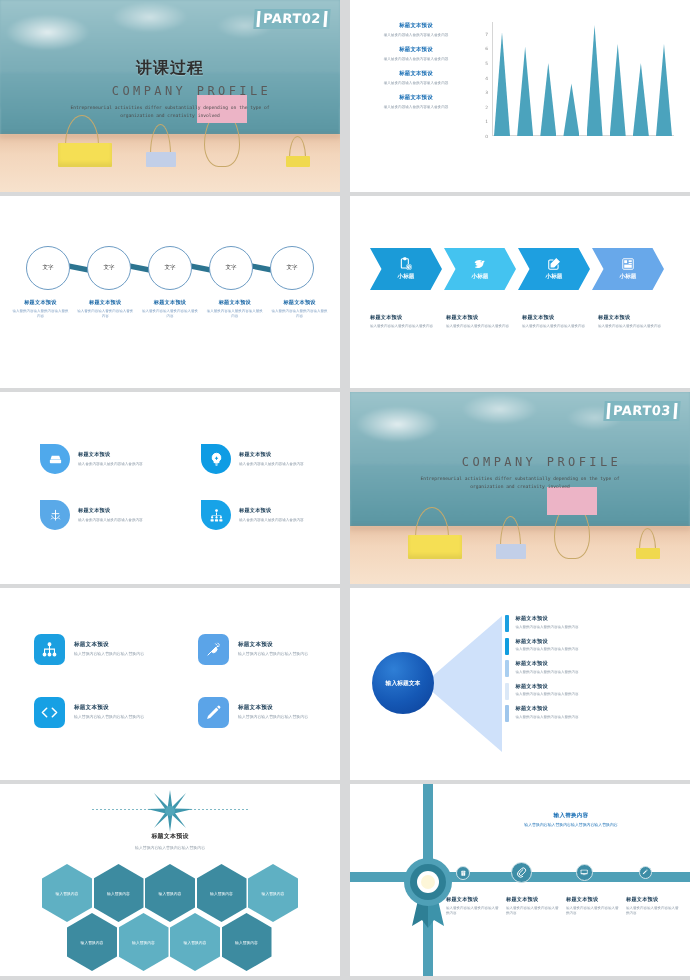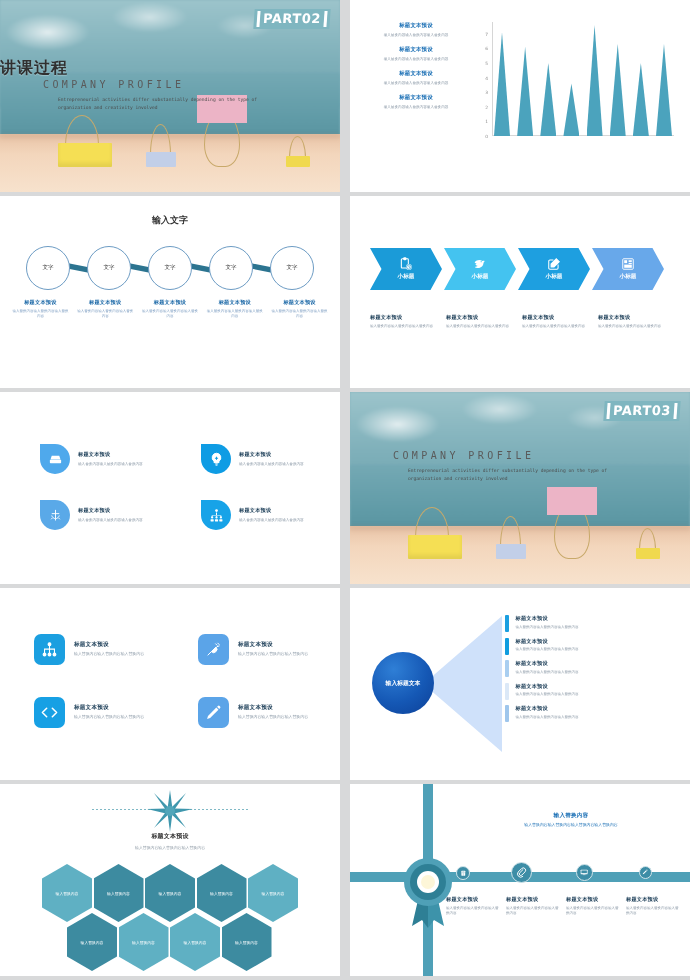--- a/index.html
+++ b/index.html
@@ -68,28 +68,28 @@
   .clip-blue .arm { left:4px; bottom:13px; width:21px; height:30px; }
   .clip-pinkcard { left:58%; bottom:36%; width:50px; height:28px; background:#ecb4c6; }
   .clip-big-wire { left:60%; bottom:13%; width:36px; height:56px; }
   .clip-big-wire .arm { left:0; bottom:0; width:36px; height:56px; border-radius:50% 50% 40% 40% / 60% 60% 40% 40%; border-bottom:1.3px solid #c8a96a; }
   .clip-yellow-small { left:84%; bottom:13%; width:24px; height:34px; }
   .clip-yellow-small .body { left:0; bottom:0; width:24px; height:11px; background:#f0d94e; }
   .clip-yellow-small .arm { left:3px; bottom:9px; width:17px; height:22px; }
 
   .cover .texts {
     position:absolute; left:0; right:0; top:30%;
-    color:#3f3f3f; z-index:4;
+    text-align:center; color:#3f3f3f; z-index:4;
   }
   .cover .big-title {
     font-size:16px; font-weight:bold; letter-spacing:1px;
     color:#303030; text-shadow:0 1px 1px rgba(255,255,255,.3);
   }
   .cover .sub-en {
-    font-size:10px; letter-spacing:3.4px; color:#5a5a5a;
+    margin-top:5px; font-size:12px; letter-spacing:3.4px; color:#5a5a5a;
     font-family:"DejaVu Sans Mono", monospace;
     padding-left:43px;
   }
   .cover .para {
     margin-top:6px; font-size:4.6px; line-height:1.85; color:#4a4a4a;
     font-family:"DejaVu Sans Mono", monospace; padding:0 58px;
   }
   .part-badge {
     position:absolute; right:10px; top:9px; z-index:6;
     padding:2px 9px 3px 9px;
@@ -354,21 +354,20 @@
             <i style="background: rgb(75, 163, 189);"></i>
           </div>
           <div class="spike" style="height: 92.0769px;">
             <i style="background: rgb(75, 163, 189);"></i>
           </div>
         </div>
     </div>
   </div>
 
   <div class="slide">
-    <div class="circ-title">输入文字</div>
     <div class="circ-row">
         <div class="conn" style="left: 36px; width: 33px;"></div>
         <div class="conn" style="left: 97px; width: 33px;"></div>
         <div class="conn" style="left: 158px; width: 33px;"></div>
         <div class="conn" style="left: 219px; width: 33px;"></div>
         <div class="circ-item" style="left: 0px;">
           <div class="ring">文字</div>
         </div>
         <div class="circ-item" style="left: 61px;">
           <div class="ring">文字</div>

